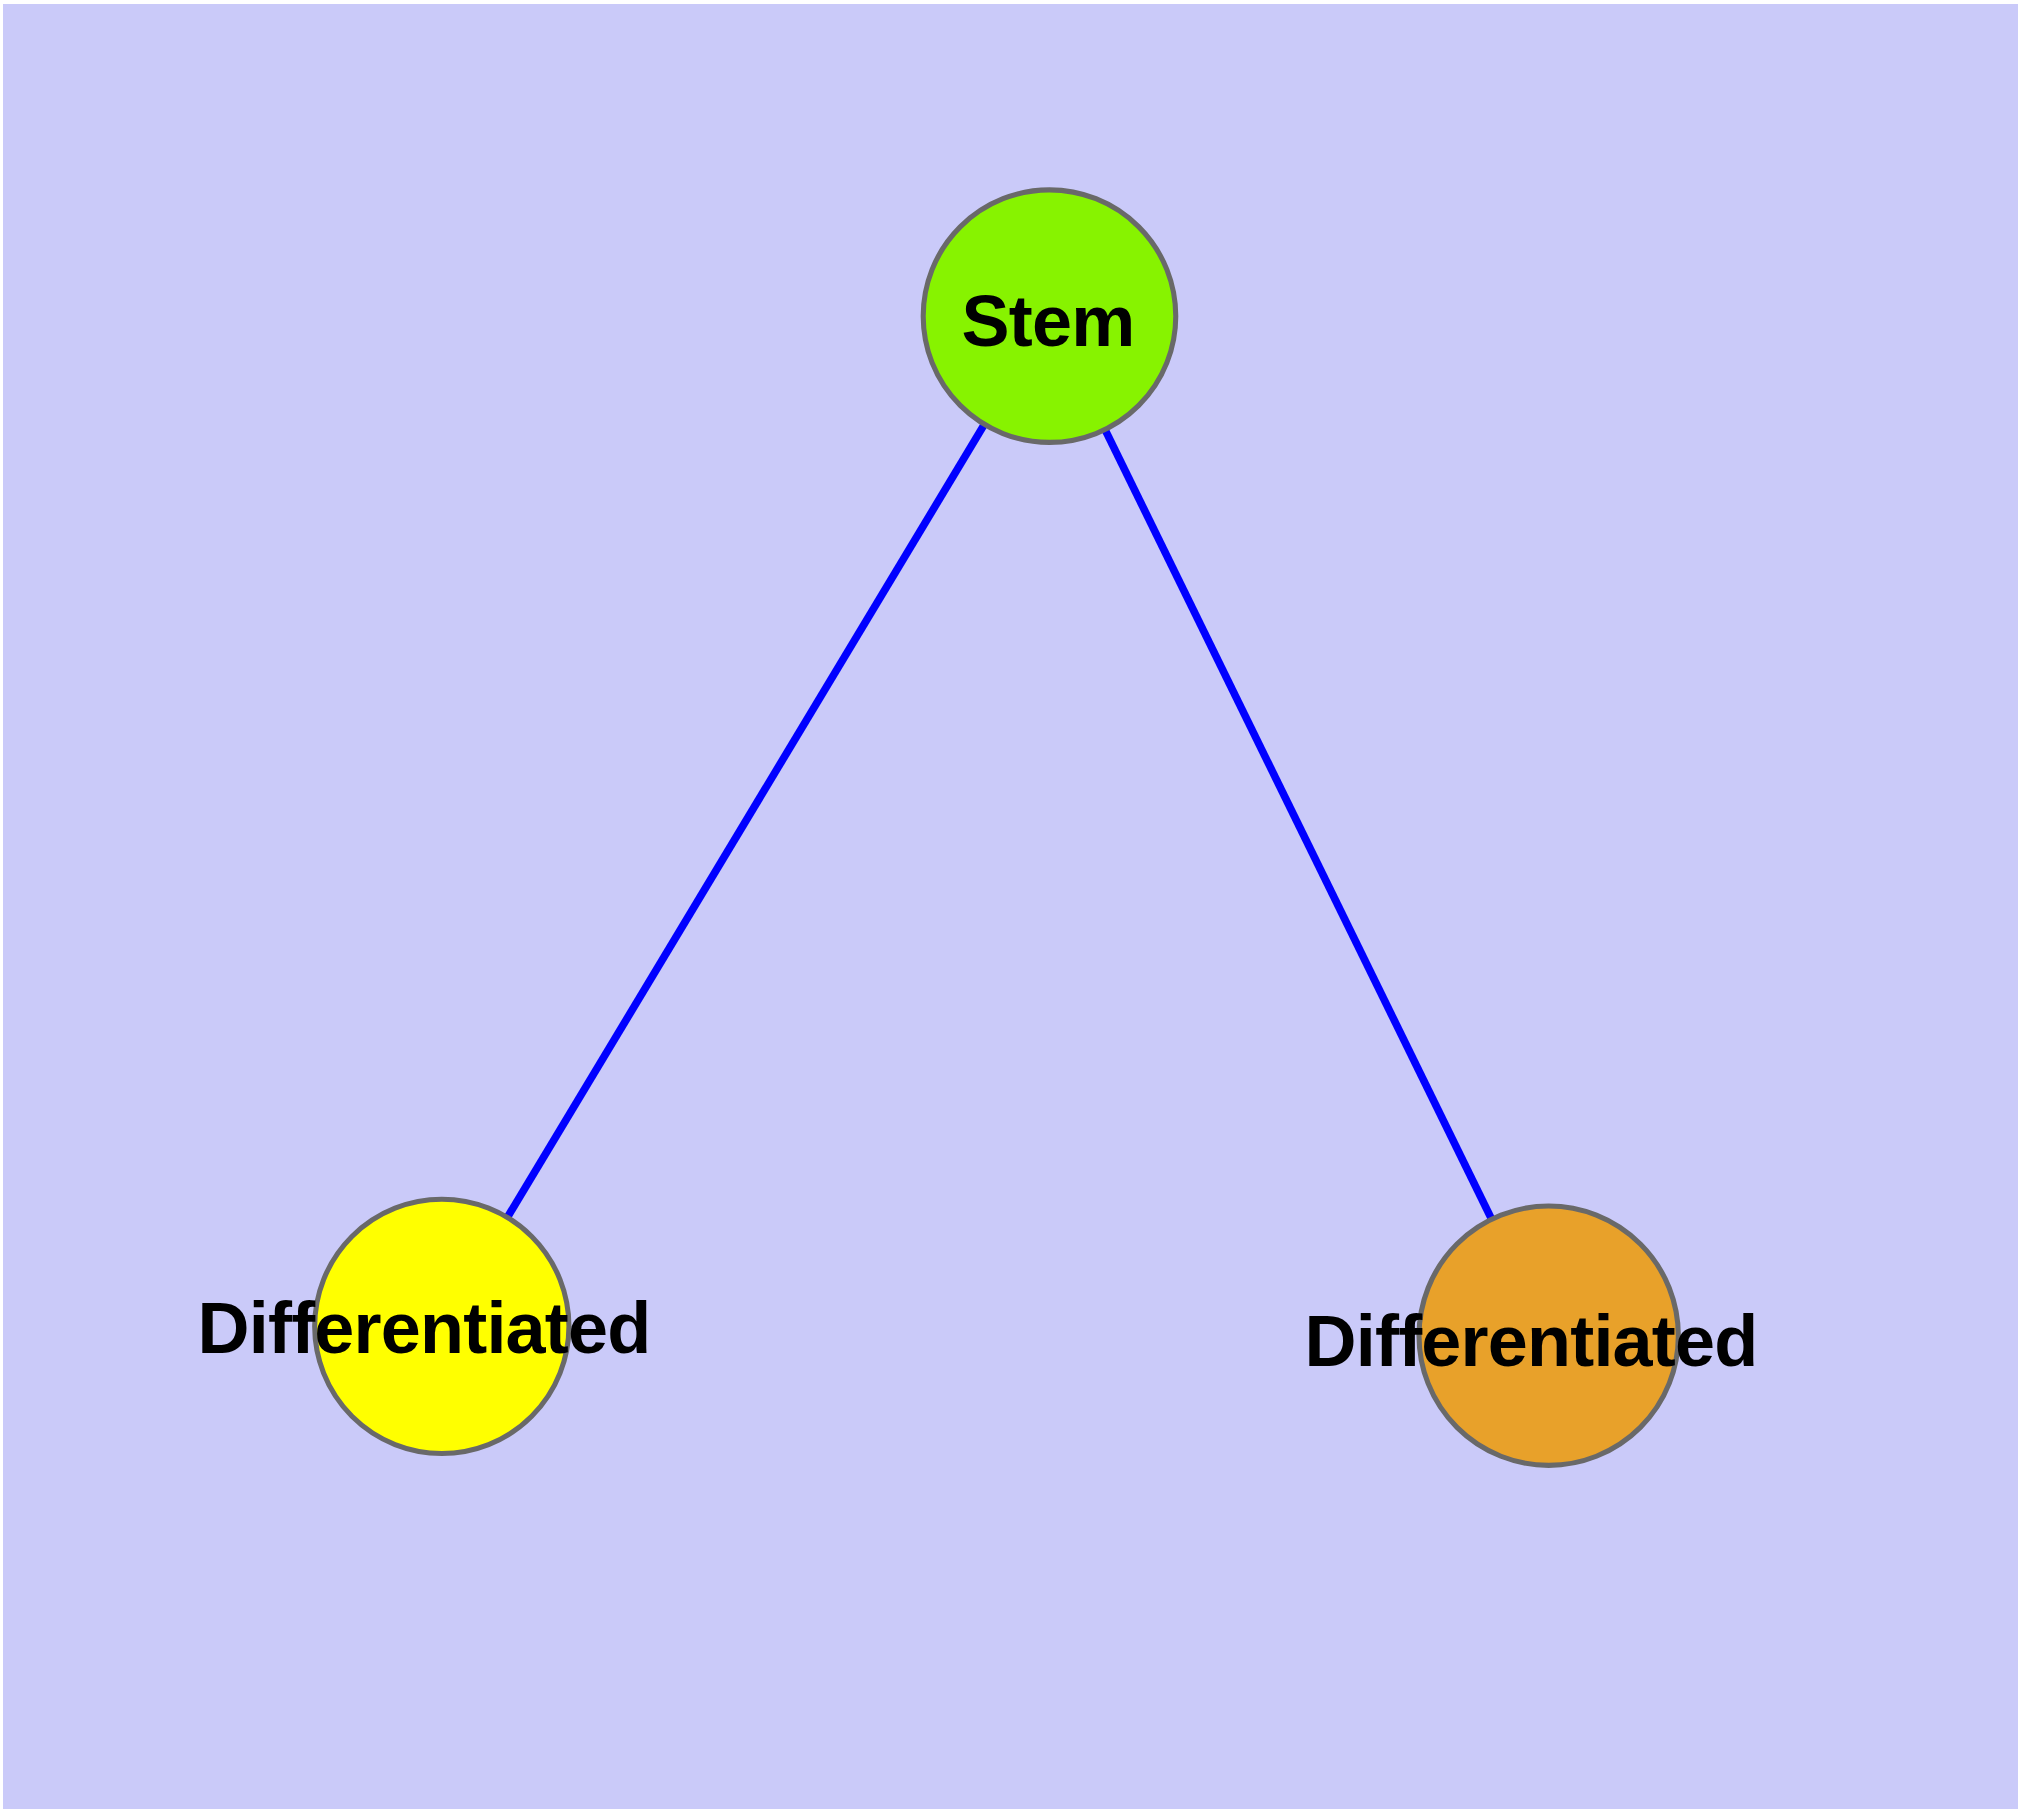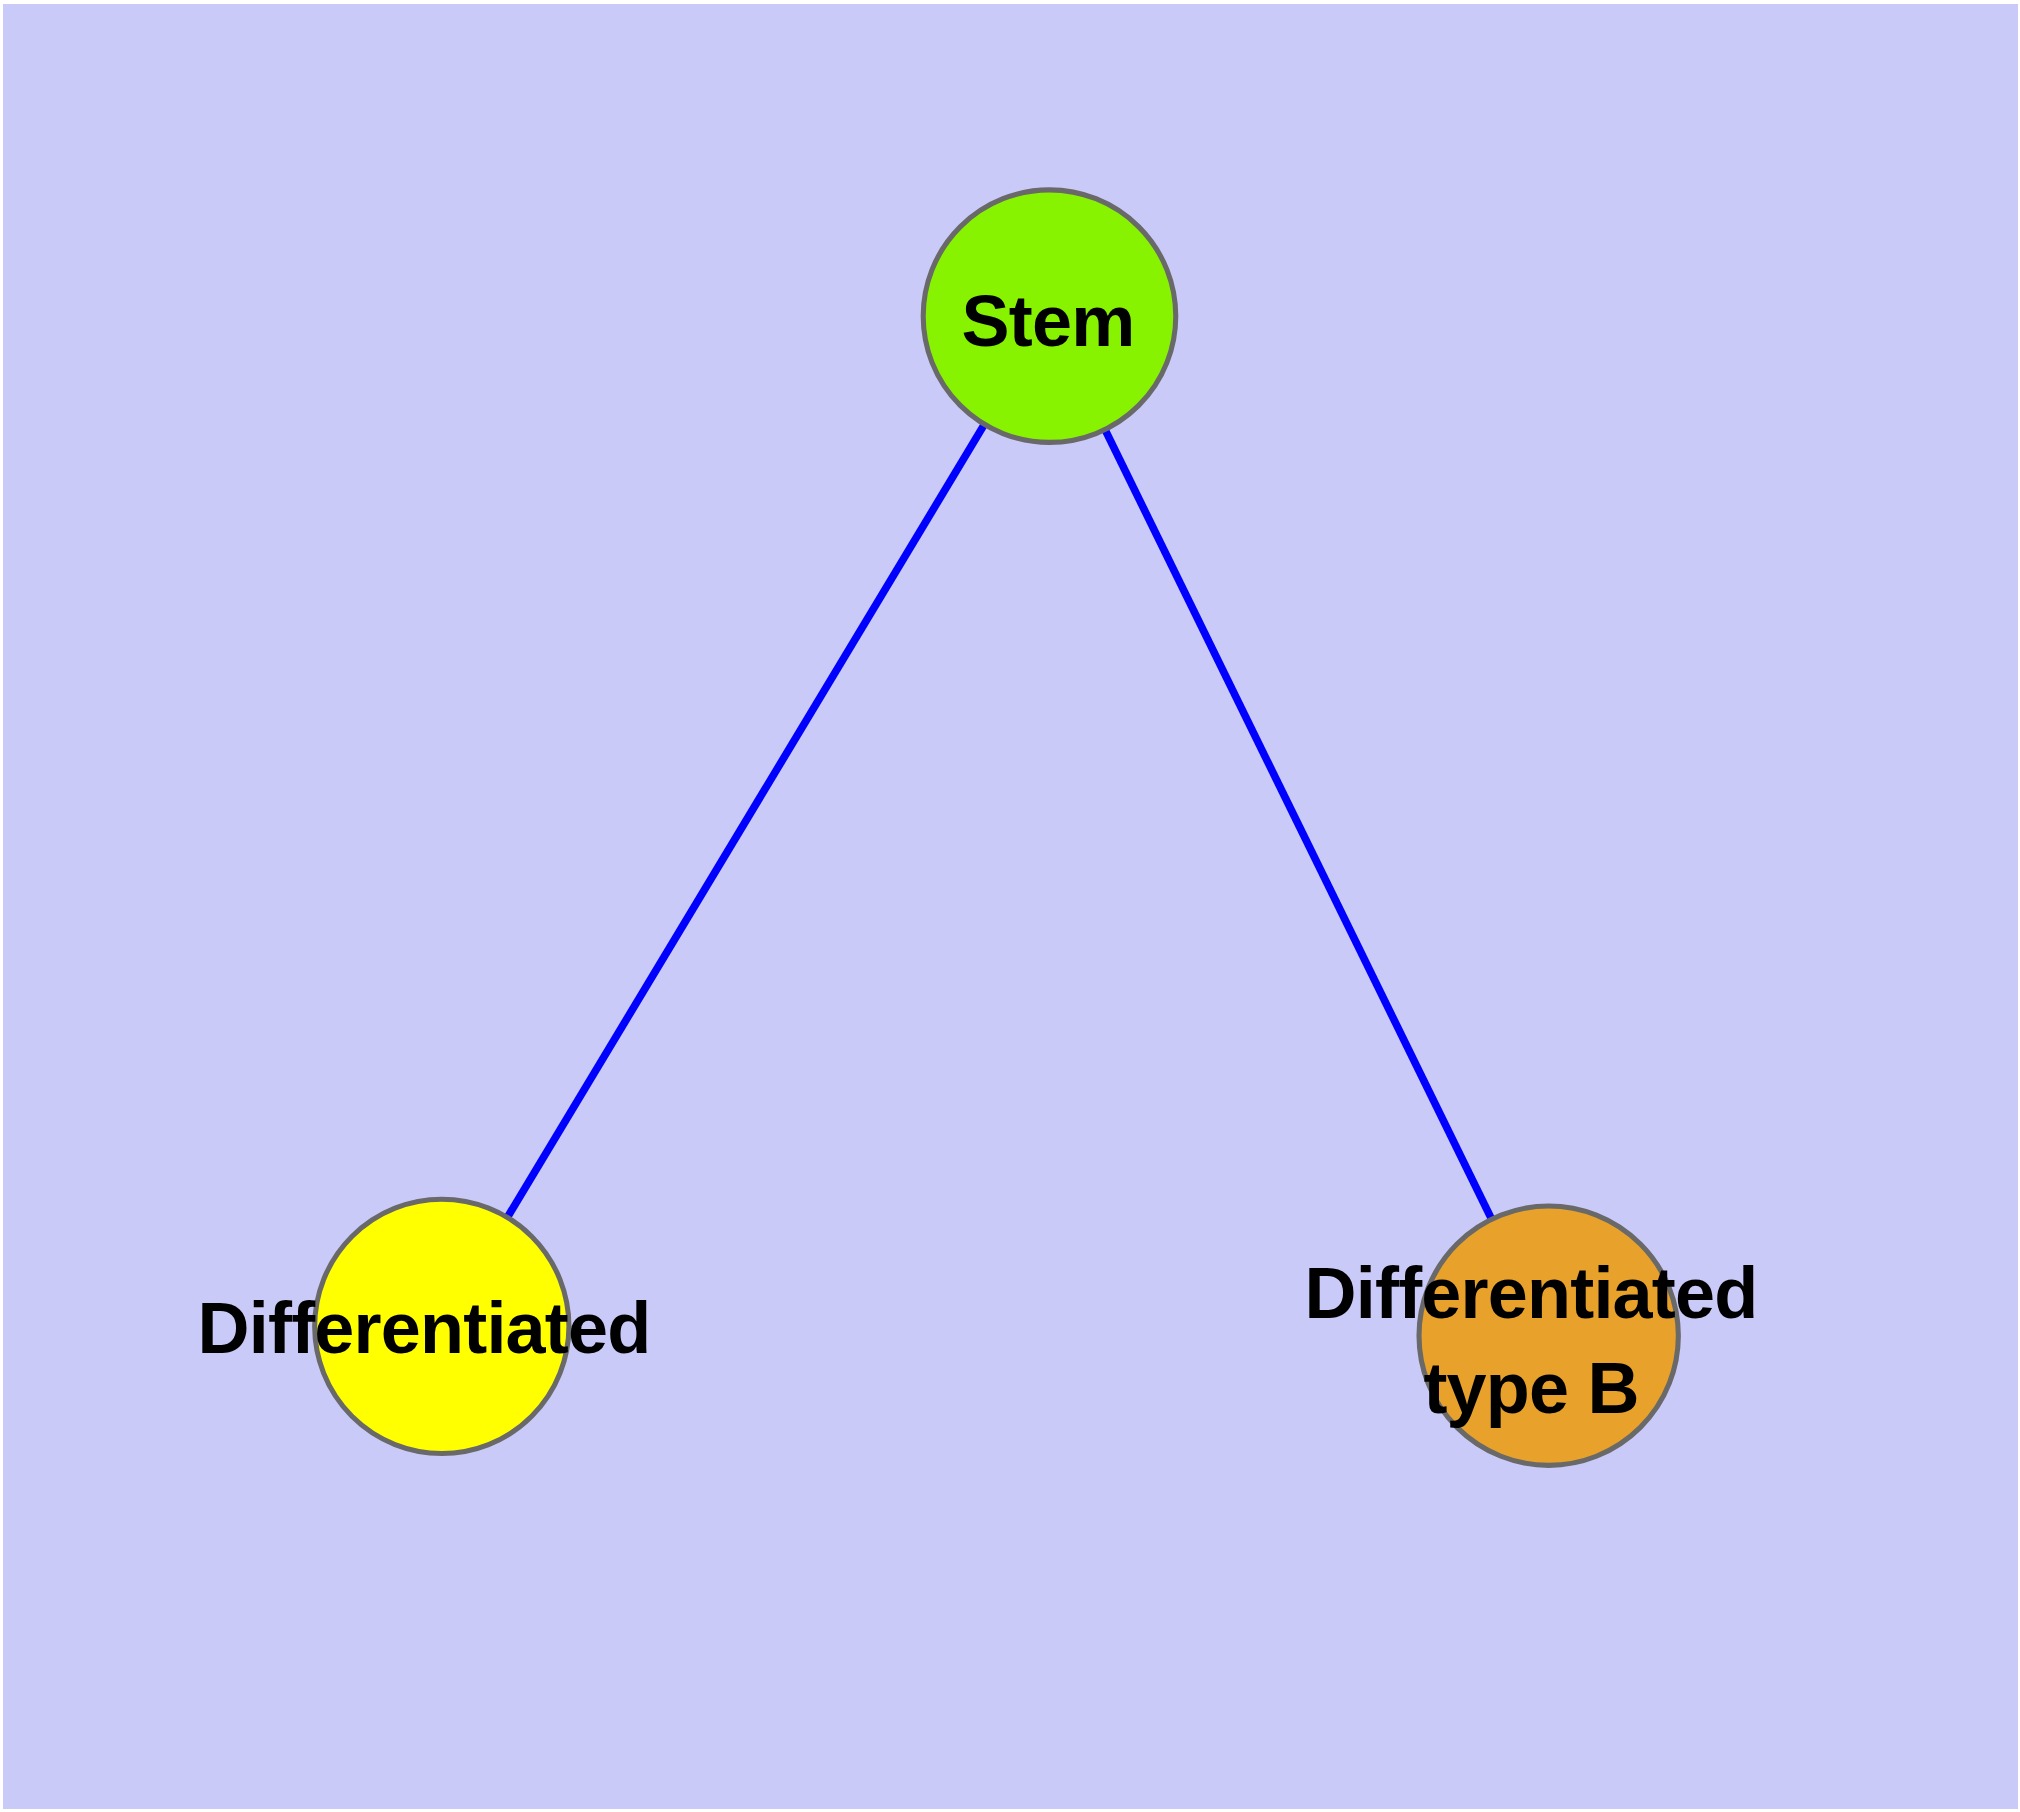--- a/index.html
+++ b/index.html
@@ -64,17 +64,16 @@
   </svg>
 
   <div class="node-label" style="left:1048px; top:321px;">Stem</div>
 
   <div class="node-label" style="left:424px; top:1328px;">
     <span class="line">Differentiated</span>
   </div>
 
   <div class="node-label" style="left:1531px; top:1341px;">
     <span class="line">Differentiated</span>
-    <span class="line">type B</span>
   </div>
 
 </div>
 
 
 </body></html>

